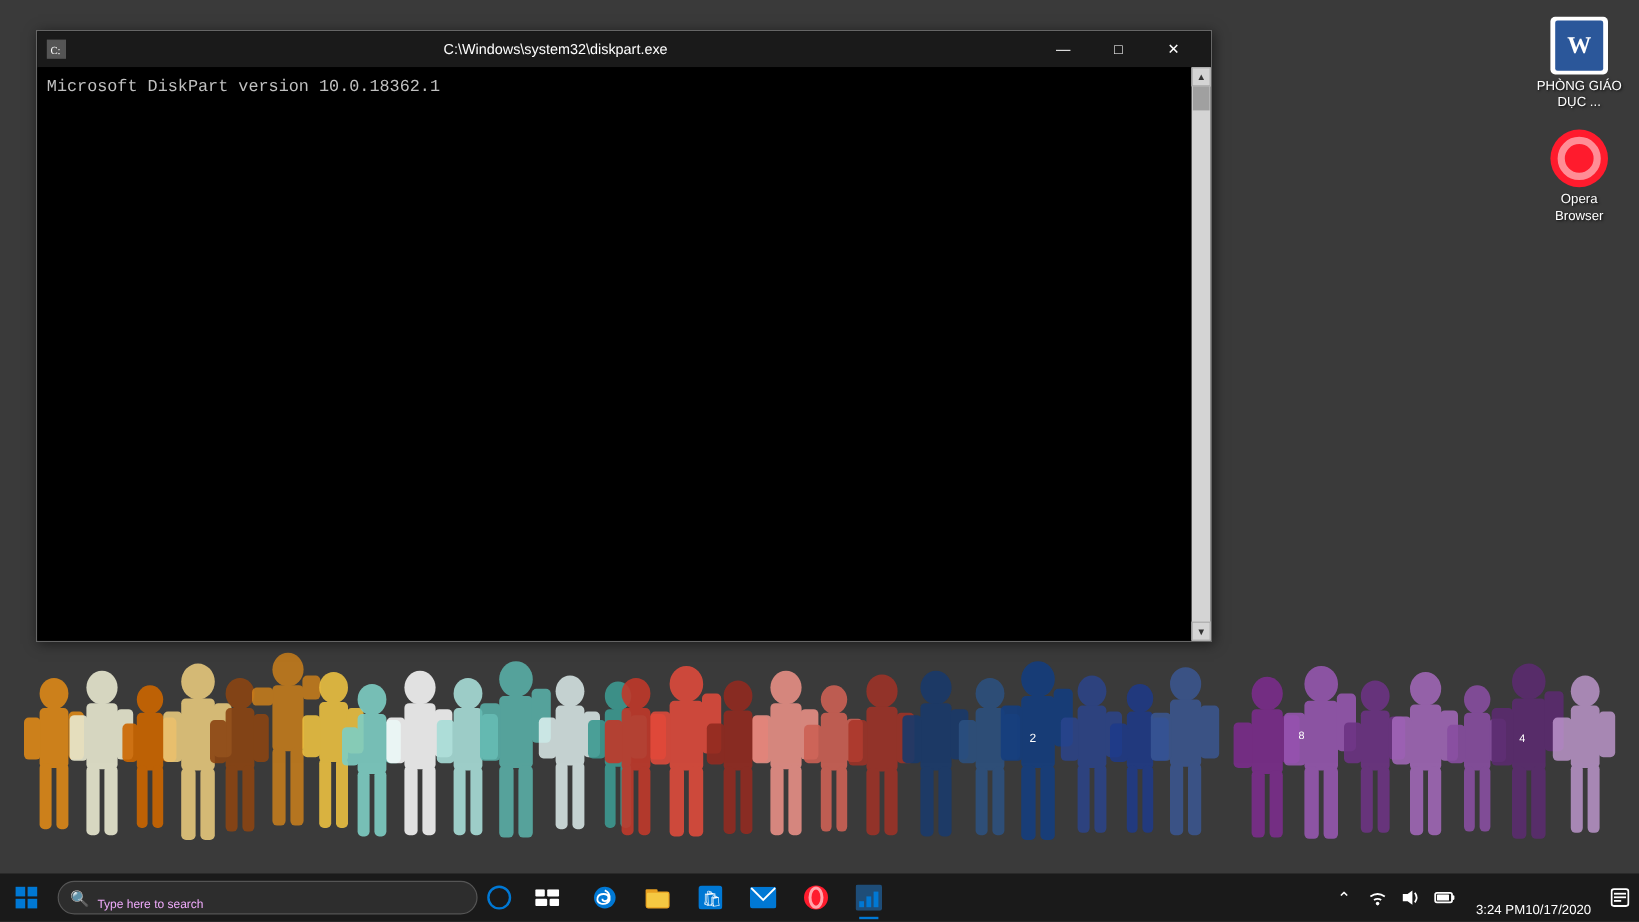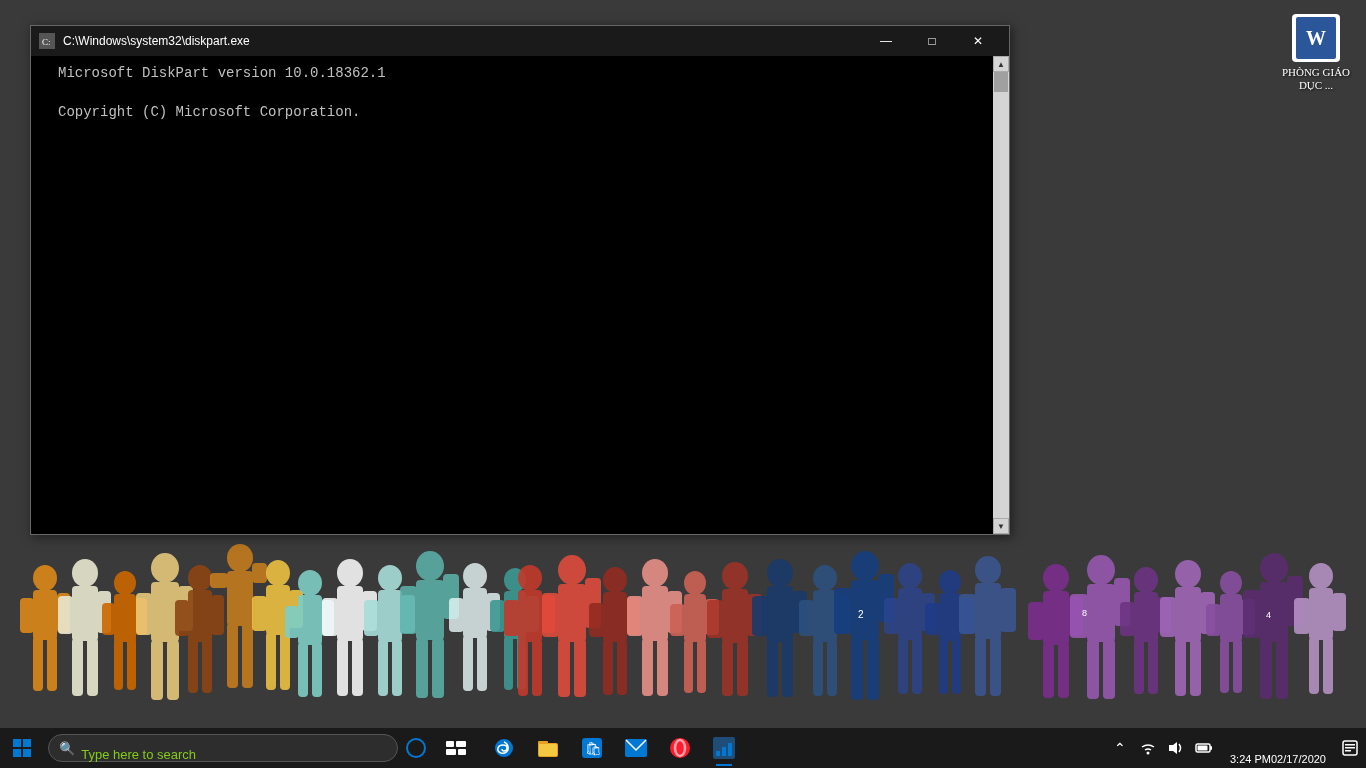--- a/index.html
+++ b/index.html
@@ -55,21 +55,20 @@
       font-size: 32px;
     }
 
     .desktop-icon-label {
       color: white;
       font-size: 11px;
       text-align: center;
       text-shadow: 1px 1px 2px rgba(0,0,0,0.8);
       line-height: 1.2;
       word-break: break-word;
-      font-family: Liberation Serif, serif;
     }
 
     
     .word-icon {
       background: white;
       border-radius: 4px;
       width: 48px;
       height: 48px;
       display: flex;
       align-items: center;
@@ -170,20 +169,21 @@
       display: flex;
       align-items: center;
       justify-content: center;
       font-size: 10px;
     }
 
     #cmd-titlebar-text {
       color: #fff;
       font-size: 12px;
       flex: 1;
+      text-align: center;
     }
 
     #cmd-controls {
       display: flex;
       gap: 0;
     }
 
     .cmd-btn {
       width: 46px;
       height: 30px;
@@ -205,21 +205,20 @@
 
     #cmd-content {
       flex: 1;
       background: #000;
       color: #c0c0c0;
       font-family: 'Courier New', Consolas, monospace;
       font-size: 14px;
       padding: 8px 8px;
       overflow-y: auto;
       line-height: 1.4;
-      margin-left: 19px;
     }
 
     #cmd-scrollbar {
       width: 16px;
       background: #d4d4d4;
       flex-shrink: 0;
       position: relative;
     }
 
     #cmd-scrollbar-thumb {
@@ -310,22 +309,22 @@
       border: 1px solid #555;
     }
 
     #search-icon-tb {
       color: #999;
       font-size: 13px;
       margin-right: 6px;
     }
 
     #search-input-text {
-      color: #84cc16;
-      font-size: 13px;
+      color: #f0abfc;
+      font-size: 10px;
       margin-top: 12px;
     }
 
     
     #cortana-btn {
       width: 36px;
       height: 40px;
       display: flex;
       align-items: center;
       justify-content: center;
@@ -757,20 +756,27 @@
       <div class="desktop-icon-img">
         <div class="word-icon">
           <div class="word-icon-inner">W</div>
         </div>
       </div>
       <div class="desktop-icon-label">PHÒNG
 GIÁO DỤC ...</div>
     </div>
 
 
+    <div class="desktop-icon">
+      <div class="desktop-icon-img">
+        <div class="opera-icon"></div>
+      </div>
+      <div class="desktop-icon-label">Opera
+Browser</div>
+    </div>
   </div>
 
   <div id="cmd-window">
 
     <div id="cmd-titlebar">
       <div id="cmd-titlebar-icon">
         <svg width="14" height="14" viewBox="0 0 14 14">
           <rect width="14" height="14" fill="#555"></rect>
           <text x="2" y="11" fill="white" font-size="9" font-family="Consolas">C:</text>
         </svg>
@@ -780,21 +786,20 @@
         <button class="cmd-btn">—</button>
         <button class="cmd-btn">□</button>
         <button class="cmd-btn close">✕</button>
       </div>
     </div>
 
     <div id="cmd-content-area">
       <div id="cmd-content">
         <div>Microsoft DiskPart version 10.0.18362.1</div>
         <div>&nbsp;</div>
-        <div>Copyright (C) Microsoft Corporation.</div>
         <div>&nbsp;</div>
       </div>
       <div id="cmd-scrollbar">
         <div id="cmd-scrollbar-up">▲</div>
         <div id="cmd-scrollbar-thumb" style="top: 16px;"></div>
         <div id="cmd-scrollbar-down">▼</div>
       </div>
     </div>
   </div>
 
@@ -916,21 +921,21 @@
         <svg width="18" height="14" viewBox="0 0 18 14">
           <rect x="1" y="3" width="14" height="8" rx="1.5" fill="none" stroke="white" stroke-width="1.5"></rect>
           <rect x="15" y="5" width="2" height="4" fill="white" rx="1"></rect>
           <rect x="2.5" y="4.5" width="10" height="5" fill="white" rx="0.5"></rect>
         </svg>
       </div>
     </div>
 
     <div id="clock-area">
       <span>3:24 PM</span>
-      <span>02/17/2020</span>
+      <span>10/17/2020</span>
     </div>
 
     <div id="notification-btn">
       <svg width="16" height="16" viewBox="0 0 16 16">
         <rect x="1" y="1" width="14" height="14" rx="2" fill="none" stroke="white" stroke-width="1.5"></rect>
         <rect x="3" y="4" width="10" height="1.5" fill="white"></rect>
         <rect x="3" y="7" width="10" height="1.5" fill="white"></rect>
         <rect x="3" y="10" width="6" height="1.5" fill="white"></rect>
       </svg>
     </div>

